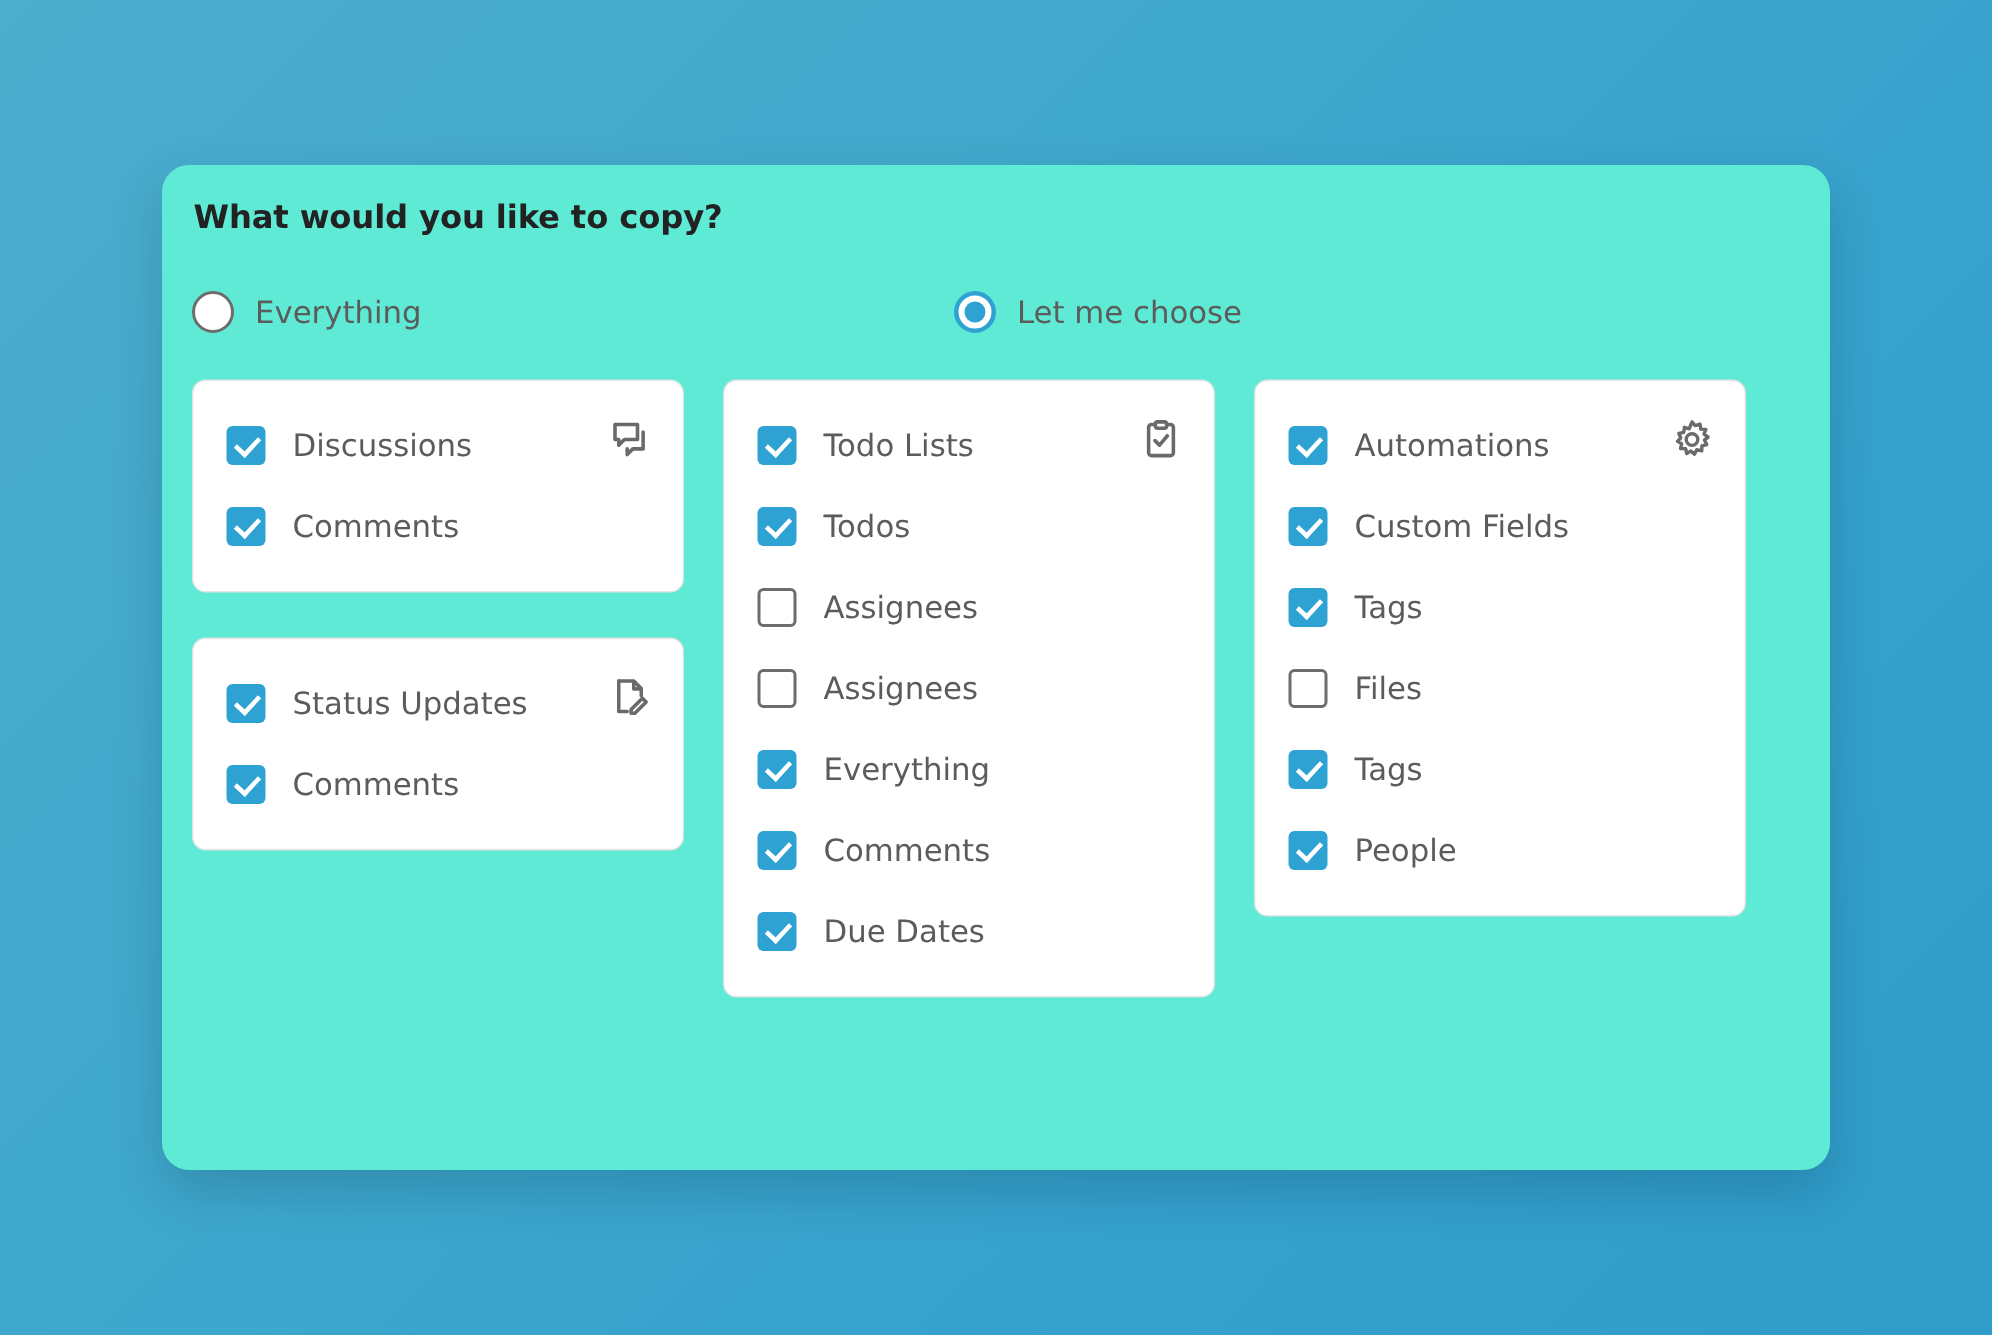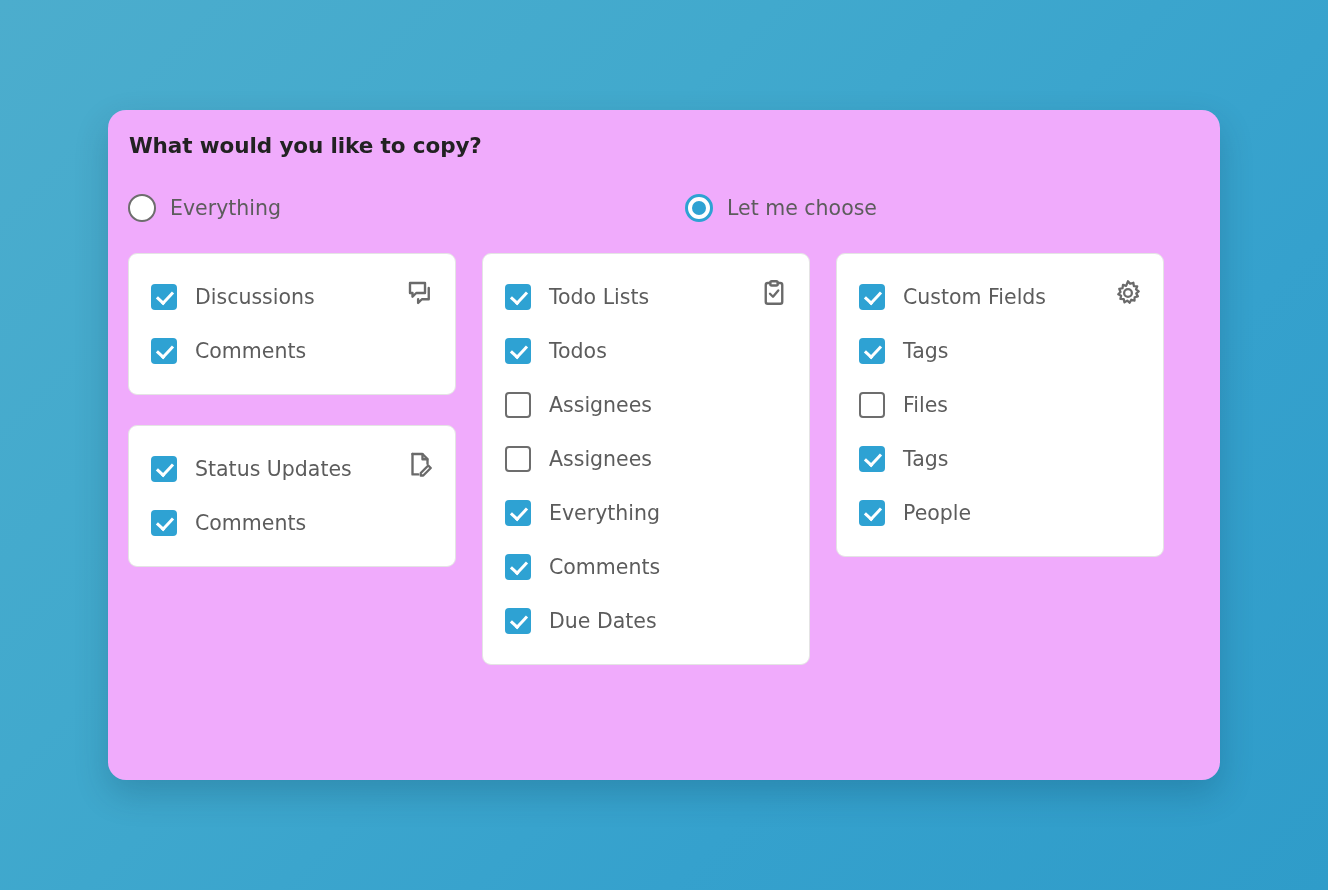--- a/index.html
+++ b/index.html
@@ -19,21 +19,21 @@
     height: 890px;
   }
 
   
   .dialog {
     position: absolute;
     left: 108px;
     top: 110px;
     width: 1112px;
     height: 670px;
-    background: #f0abfc;
+    background: #5eead4;
     border-radius: 18px;
     box-shadow: 0 14px 34px rgba(0, 40, 60, 0.20);
     box-sizing: border-box;
     padding: 0;
   }
 
   .dialog-title {
     position: absolute;
     left: 21px;
     top: 23px;
@@ -53,21 +53,21 @@
     height: 34px;
   }
   .radio-option {
     position: absolute;
     display: flex;
     align-items: center;
     gap: 14px;
     cursor: pointer;
   }
   .radio-option.opt-everything { left: 0px; top: 0px; }
-  .radio-option.opt-letmechoose { left: 557px; top: 0px; }
+  .radio-option.opt-letmechoose { left: 508px; top: 0px; }
 
   .radio-mark {
     width: 28px;
     height: 28px;
     border-radius: 50%;
     box-sizing: border-box;
     border: 2.5px solid #6d6d6d;
     background: #ffffff;
     flex: 0 0 auto;
     display: flex;
@@ -291,20 +291,24 @@
         <div class="group-card">
           <span class="group-icon">
             <svg viewBox="0 0 24 24" fill="none" stroke="currentColor" stroke-width="1.8" stroke-linecap="round" stroke-linejoin="round">
               <circle cx="12" cy="12" r="3.1"></circle>
               <path d="M12 2.6 L13.7 4.6 L16.3 3.8 L16.7 6.5 L19.4 6.6 L18.4 9.1 L20.6 10.7 L18.6 12.3 L19.9 14.7 L17.3 15.4 L17.2 18.1 L14.6 17.4 L13.3 19.8 L11.4 18.1 L9.2 19.5 L8.6 16.9 L5.9 16.8 L6.5 14.2 L4.2 13 L6 11.2 L5 8.7 L7.6 8.2 L8 5.5 L10.5 6.3 Z"></path>
             </svg>
           </span>
           <div class="item-list">
             <div class="check-item">
               <span class="checkbox checked"></span>
+              <span class="item-label">Automations</span>
+            </div>
+            <div class="check-item">
+              <span class="checkbox checked"></span>
               <span class="item-label">Custom Fields</span>
             </div>
             <div class="check-item">
               <span class="checkbox checked"></span>
               <span class="item-label">Tags</span>
             </div>
             <div class="check-item">
               <span class="checkbox"></span>
               <span class="item-label">Files</span>
             </div>

